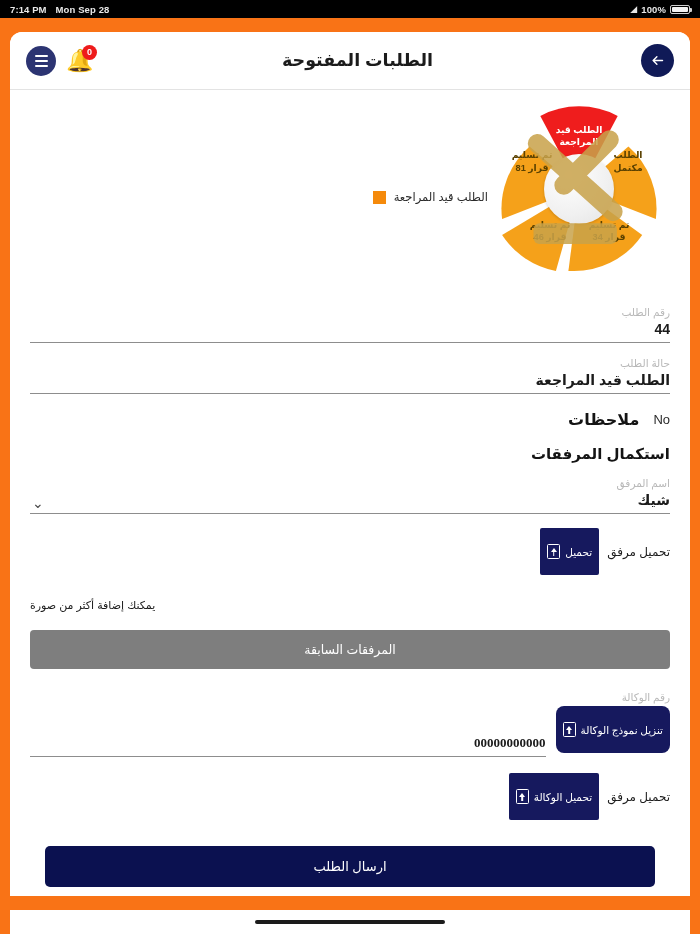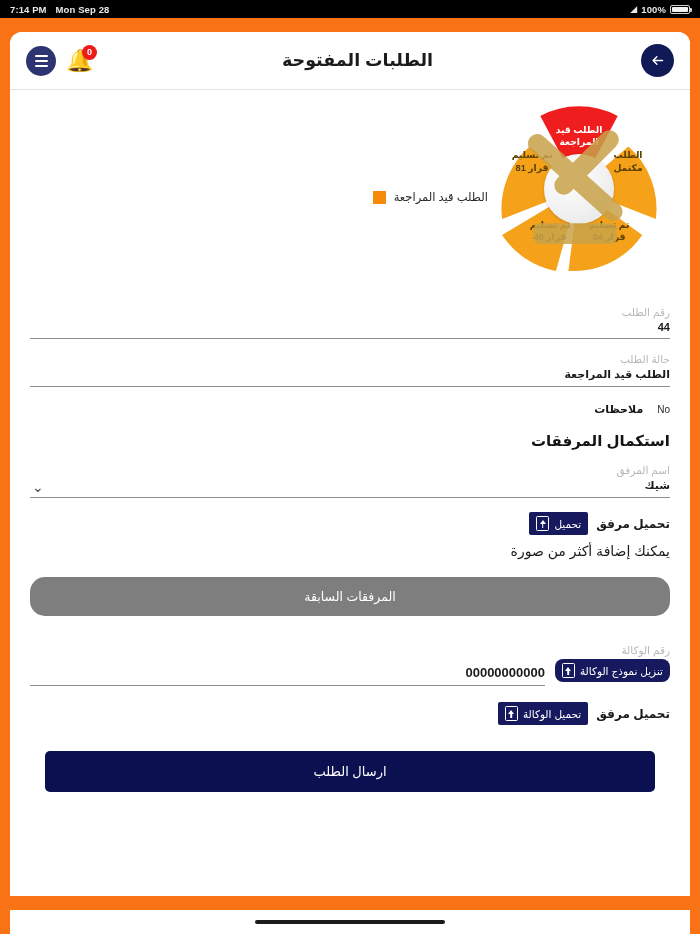--- a/index.html
+++ b/index.html
@@ -180,21 +180,21 @@
   
   .form { margin-top: 26px; }
   .field { margin-bottom: 14px; position: relative; }
   .field-label {
     font-size: 10.5px;
     color: #b8b8b8;
     text-align: right;
     margin-bottom: 3px;
   }
   .field-value {
-    font-size: 11px;
+    font-size: 14px;
     font-weight: bold;
     color: #1b1b1b;
     text-align: right;
     padding-bottom: 5px;
     border-bottom: 1.5px solid #8d8d8d;
   }
 
   .select-caret {
     position: absolute;
     left: 2px; bottom: 4px;
@@ -204,48 +204,48 @@
     cursor: pointer;
   }
 
   .row-note {
     display: flex;
     align-items: center;
     justify-content: flex-start;
     gap: 14px;
     margin: 16px 0 4px;
   }
-  .notes-label { font-size: 11px; font-weight: bold; color: #141414; }
-  .notes-value { font-size: 10px; color: #2a2a2a; direction: ltr; }
+  .notes-label { font-size: 16px; font-weight: bold; color: #141414; }
+  .notes-value { font-size: 13px; color: #2a2a2a; direction: ltr; }
 
   .section-title {
     font-size: 15px;
     font-weight: bold;
     color: #141414;
     text-align: right;
     margin: 16px 0 14px;
   }
 
   
   .upload-row {
     display: flex;
     align-items: center;
     justify-content: flex-start;
     gap: 8px;
     margin-top: 8px;
   }
-  .upload-caption { font-size: 12px; color: #1b1b1b; font-weight: bold; }
+  .upload-caption { font-size: 12px; color: #1b1b1b; }
   .upload-btn {
     display: inline-flex;
     align-items: center;
     gap: 5px;
     background: #16195e;
     color: #ffffff;
     font-size: 10.5px;
-    padding: 4px 7px;
+    padding: 16px 7px;
     border-radius: 2px;
     cursor: pointer;
     white-space: nowrap;
   }
   .upload-btn .doc-ico {
     width: 13px; height: 15px;
     border: 1.2px solid #ffffff;
     border-radius: 1.5px;
     position: relative;
     display: inline-block;
@@ -266,44 +266,45 @@
     content: "";
     position: absolute;
     left: 50%; top: 50%;
     transform: translateX(-50%);
     width: 1.6px; height: 4px;
     background: #fff;
     margin-top: 0px;
   }
 
   .hint {
-    font-size: 14px;
+    font-size: 11px;
     color: #1b1b1b;
-    text-align: right;
-    margin-top: 8px;
+    text-align: left;
+    margin-top: 24px;
   }
 
   .gray-btn {
     display: block;
     width: 100%;
     background: #7e7e7e;
     color: #ffffff;
     border: none;
-    border-radius: 15px;
+    border-radius: 4px;
     padding: 12px 0;
     font-size: 12.5px;
     font-family: inherit;
     margin: 18px 0 6px;
     cursor: pointer;
   }
 
   
   .agency-field {
     position: relative;
-    margin-top: 28px;
+    margin-top: 22px;
+    font-family: Liberation Serif, serif;
   }
   .agency-line {
     display: flex;
     align-items: flex-end;
     gap: 10px;
   }
   .agency-line .upload-btn { margin-bottom: 4px; border-radius: 8px; }
   .agency-input {
     flex: 1 1 auto;
     text-align: right;

